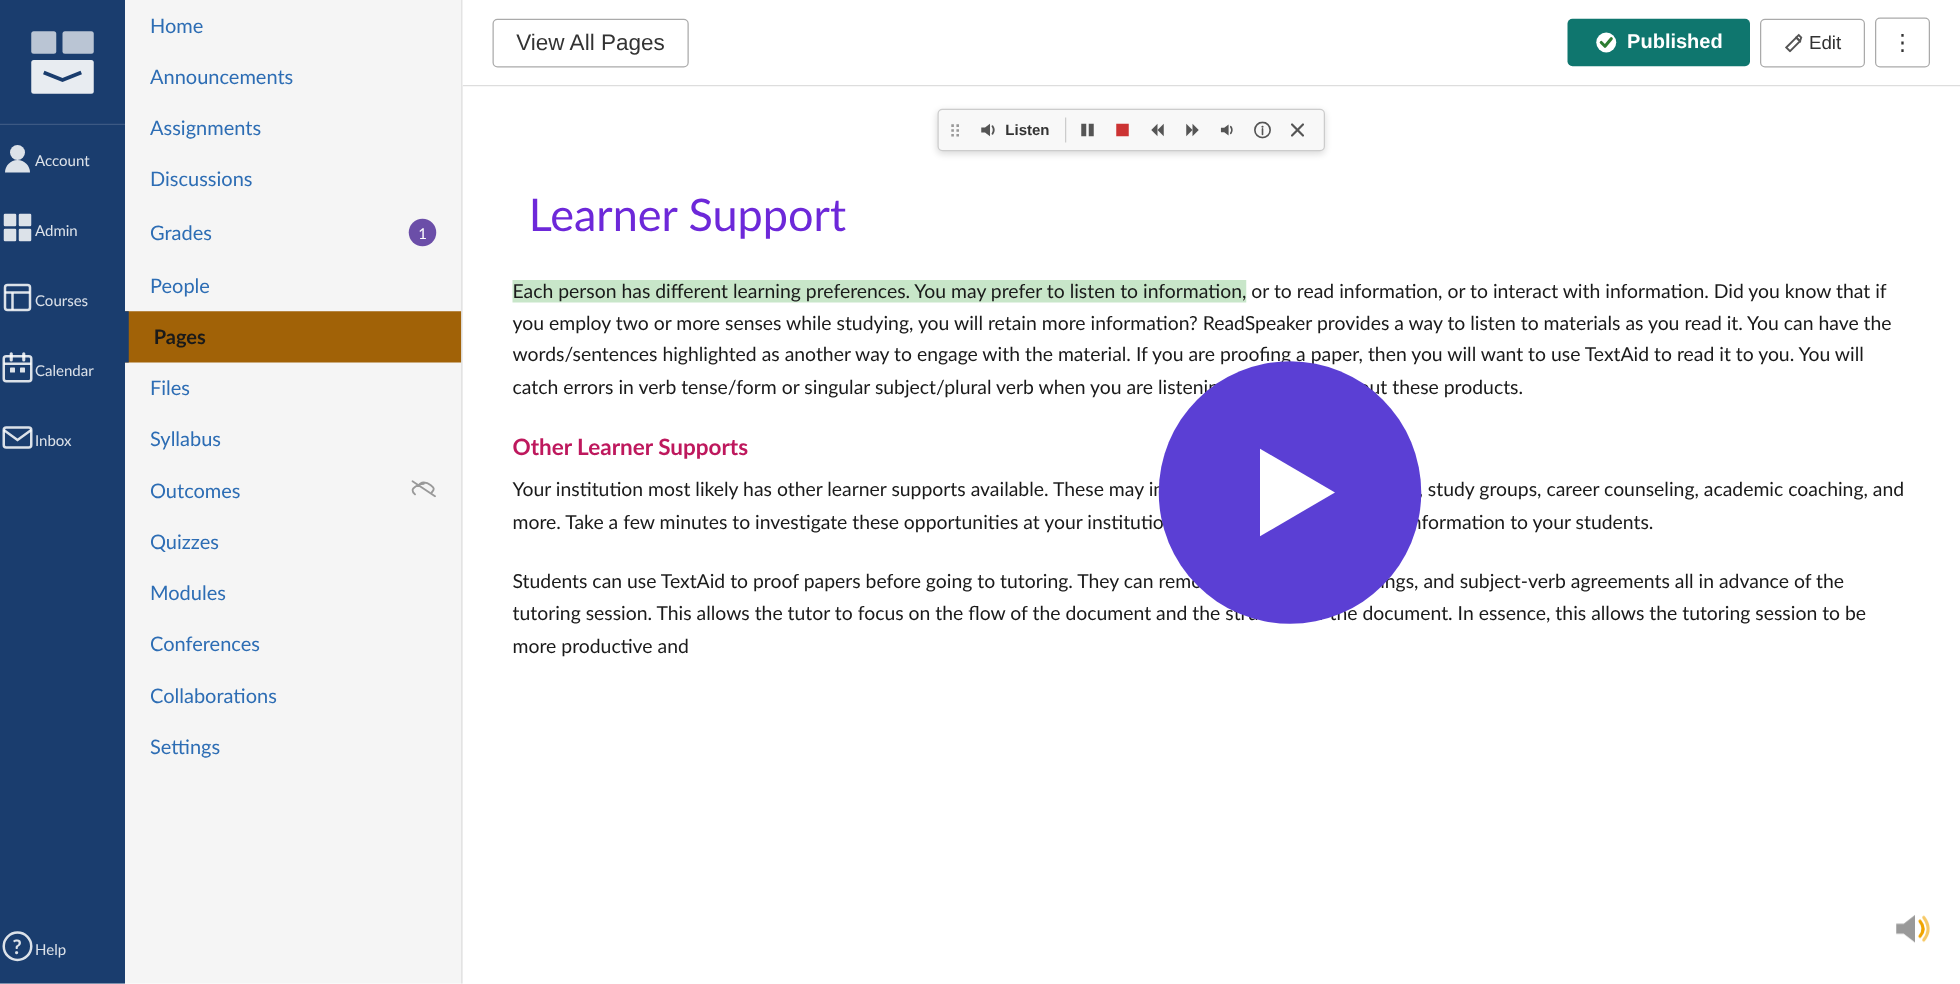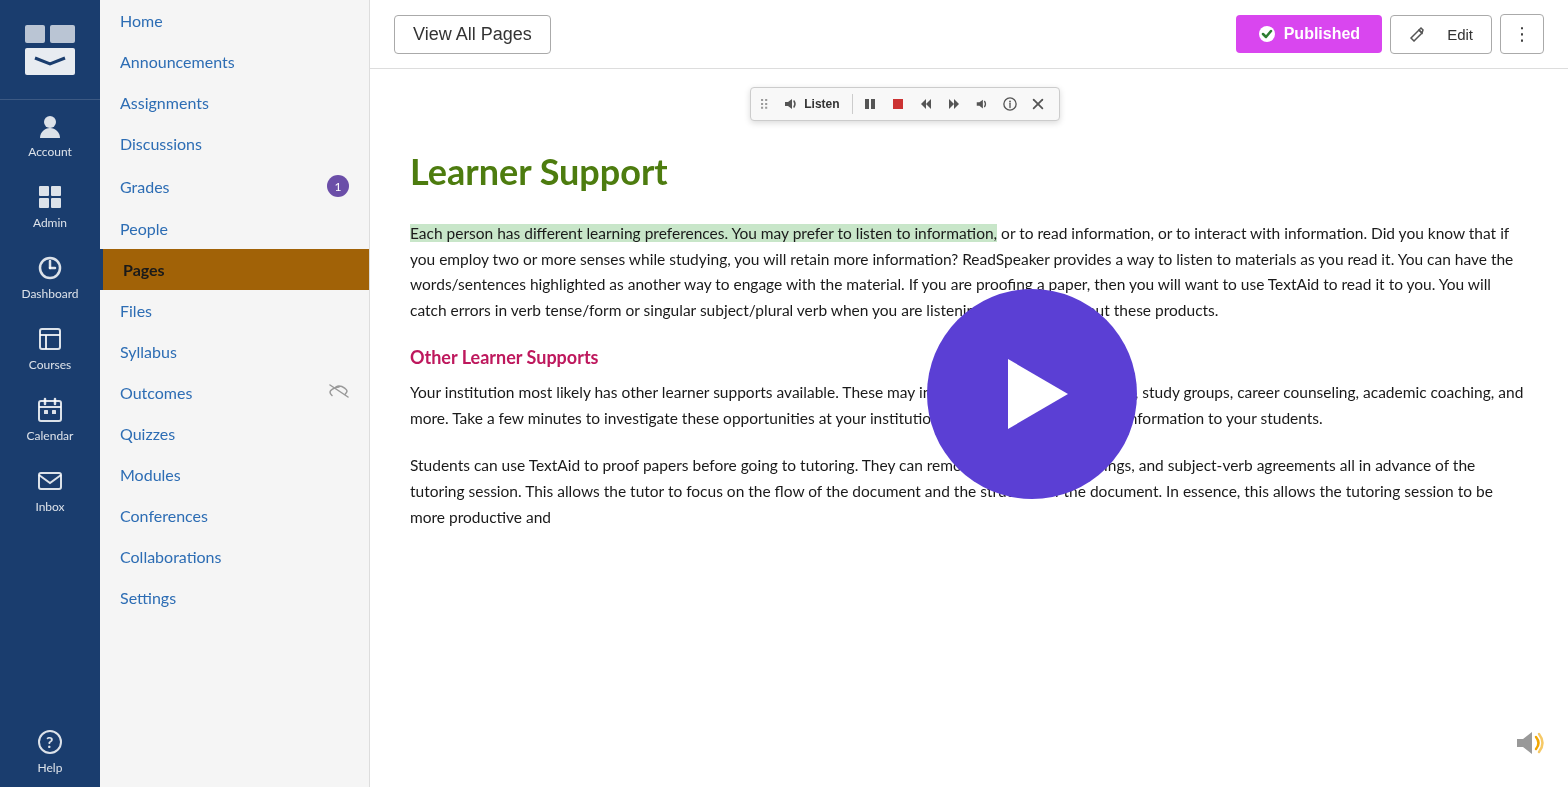--- a/index.html
+++ b/index.html
@@ -24,21 +24,21 @@
       justify-content: center;
       border-bottom: 1px solid rgba(255,255,255,0.15);
     }
     .logo-icon {
       width: 60px;
       height: 60px;
     }
     .nav-item {
       width: 100%;
       display: flex;
-      flex-direction: column;
+      flex-direction: row;
       align-items: center;
       padding: 12px 0;
       color: rgba(255,255,255,0.8);
       cursor: pointer;
       text-decoration: none;
     }
     .nav-item .nav-icon {
       width: 28px;
       height: 28px;
       margin-bottom: 4px;
@@ -124,21 +124,21 @@
       cursor: pointer;
       color: #333;
     }
     .toolbar-right {
       margin-left: auto;
       display: flex;
       align-items: center;
       gap: 8px;
     }
     .btn-published {
-      background: #d946ef;
+      background: #0f766e;
       color: #fff;
       border: none;
       padding: 10px 22px;
       font-size: 16px;
       border-radius: 4px;
       cursor: pointer;
       display: flex;
       align-items: flex-start;
       gap: 8px;
       font-weight: 600;
@@ -147,21 +147,21 @@
     .btn-edit {
       border: 1px solid #aaa;
       background: #fff;
       padding: 10px 18px;
       font-size: 15px;
       border-radius: 4px;
       cursor: pointer;
       color: #333;
       display: flex;
       align-items: center;
-      gap: 22px;
+      gap: 4px;
     }
     .btn-more {
       border: 1px solid #aaa;
       background: #fff;
       padding: 8px 12px;
       font-size: 18px;
       border-radius: 4px;
       cursor: pointer;
       color: #333;
     }
@@ -222,24 +222,25 @@
     .rs-divider {
       width: 1px;
       height: 20px;
       background: #ccc;
       margin: 0 2px;
     }
 
     
     .page-title {
       font-size: 36px;
-      font-weight: 700;
-      color: #4d7c0f;
+      font-weight: 400;
+      color: #6d28d9;
       margin-bottom: 28px;
       margin-top: 50px;
+      margin-left: 13px;
     }
 
     
     .content-para {
       font-size: 15.5px;
       line-height: 1.65;
       color: #1a1a1a;
       margin-bottom: 22px;
     }
     .content-para .highlighted {
@@ -320,30 +321,20 @@
       <svg width="28" height="28" viewBox="0 0 28 28" fill="none">
         <rect x="3" y="3" width="10" height="10" rx="1" fill="rgba(255,255,255,0.85)"></rect>
         <rect x="15" y="3" width="10" height="10" rx="1" fill="rgba(255,255,255,0.85)"></rect>
         <rect x="3" y="15" width="10" height="10" rx="1" fill="rgba(255,255,255,0.85)"></rect>
         <rect x="15" y="15" width="10" height="10" rx="1" fill="rgba(255,255,255,0.85)"></rect>
       </svg>
     </div>
     <span class="nav-label">Admin</span>
   </div>
 
-  <div class="nav-item">
-    <div class="nav-icon">
-      <svg width="28" height="28" viewBox="0 0 28 28" fill="none">
-        <circle cx="14" cy="14" r="10" stroke="rgba(255,255,255,0.85)" stroke-width="2.5" fill="none"></circle>
-        <path d="M14 14 L14 7" stroke="rgba(255,255,255,0.85)" stroke-width="2.5" stroke-linecap="round"></path>
-        <path d="M14 14 L19 14" stroke="rgba(255,255,255,0.85)" stroke-width="2.5" stroke-linecap="round"></path>
-      </svg>
-    </div>
-    <span class="nav-label">Dashboard</span>
-  </div>
 
   <div class="nav-item">
     <div class="nav-icon">
       <svg width="28" height="28" viewBox="0 0 28 28" fill="none">
         <rect x="4" y="4" width="20" height="20" rx="2" stroke="rgba(255,255,255,0.85)" stroke-width="2" fill="none"></rect>
         <line x1="4" y1="10" x2="24" y2="10" stroke="rgba(255,255,255,0.85)" stroke-width="2"></line>
         <line x1="10" y1="10" x2="10" y2="24" stroke="rgba(255,255,255,0.85)" stroke-width="2"></line>
       </svg>
     </div>
     <span class="nav-label">Courses</span>

